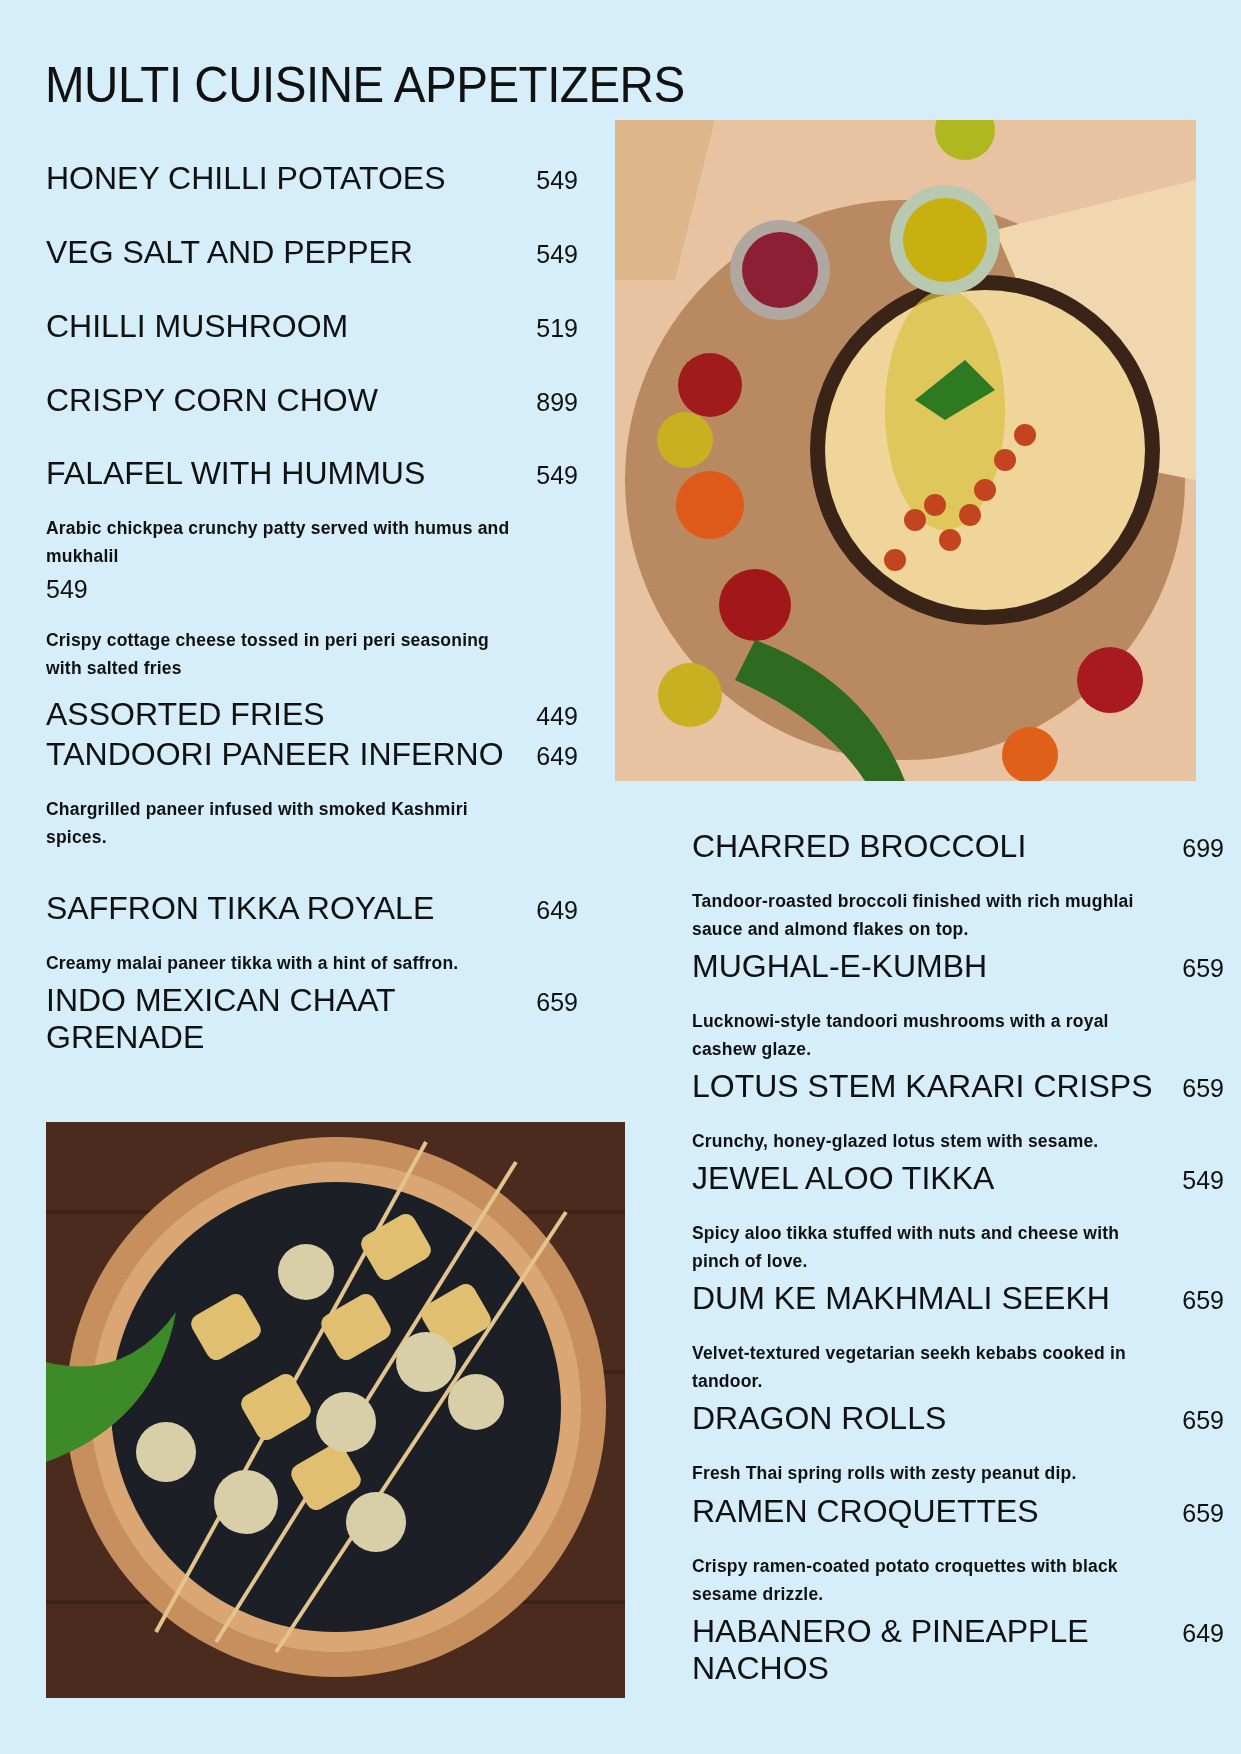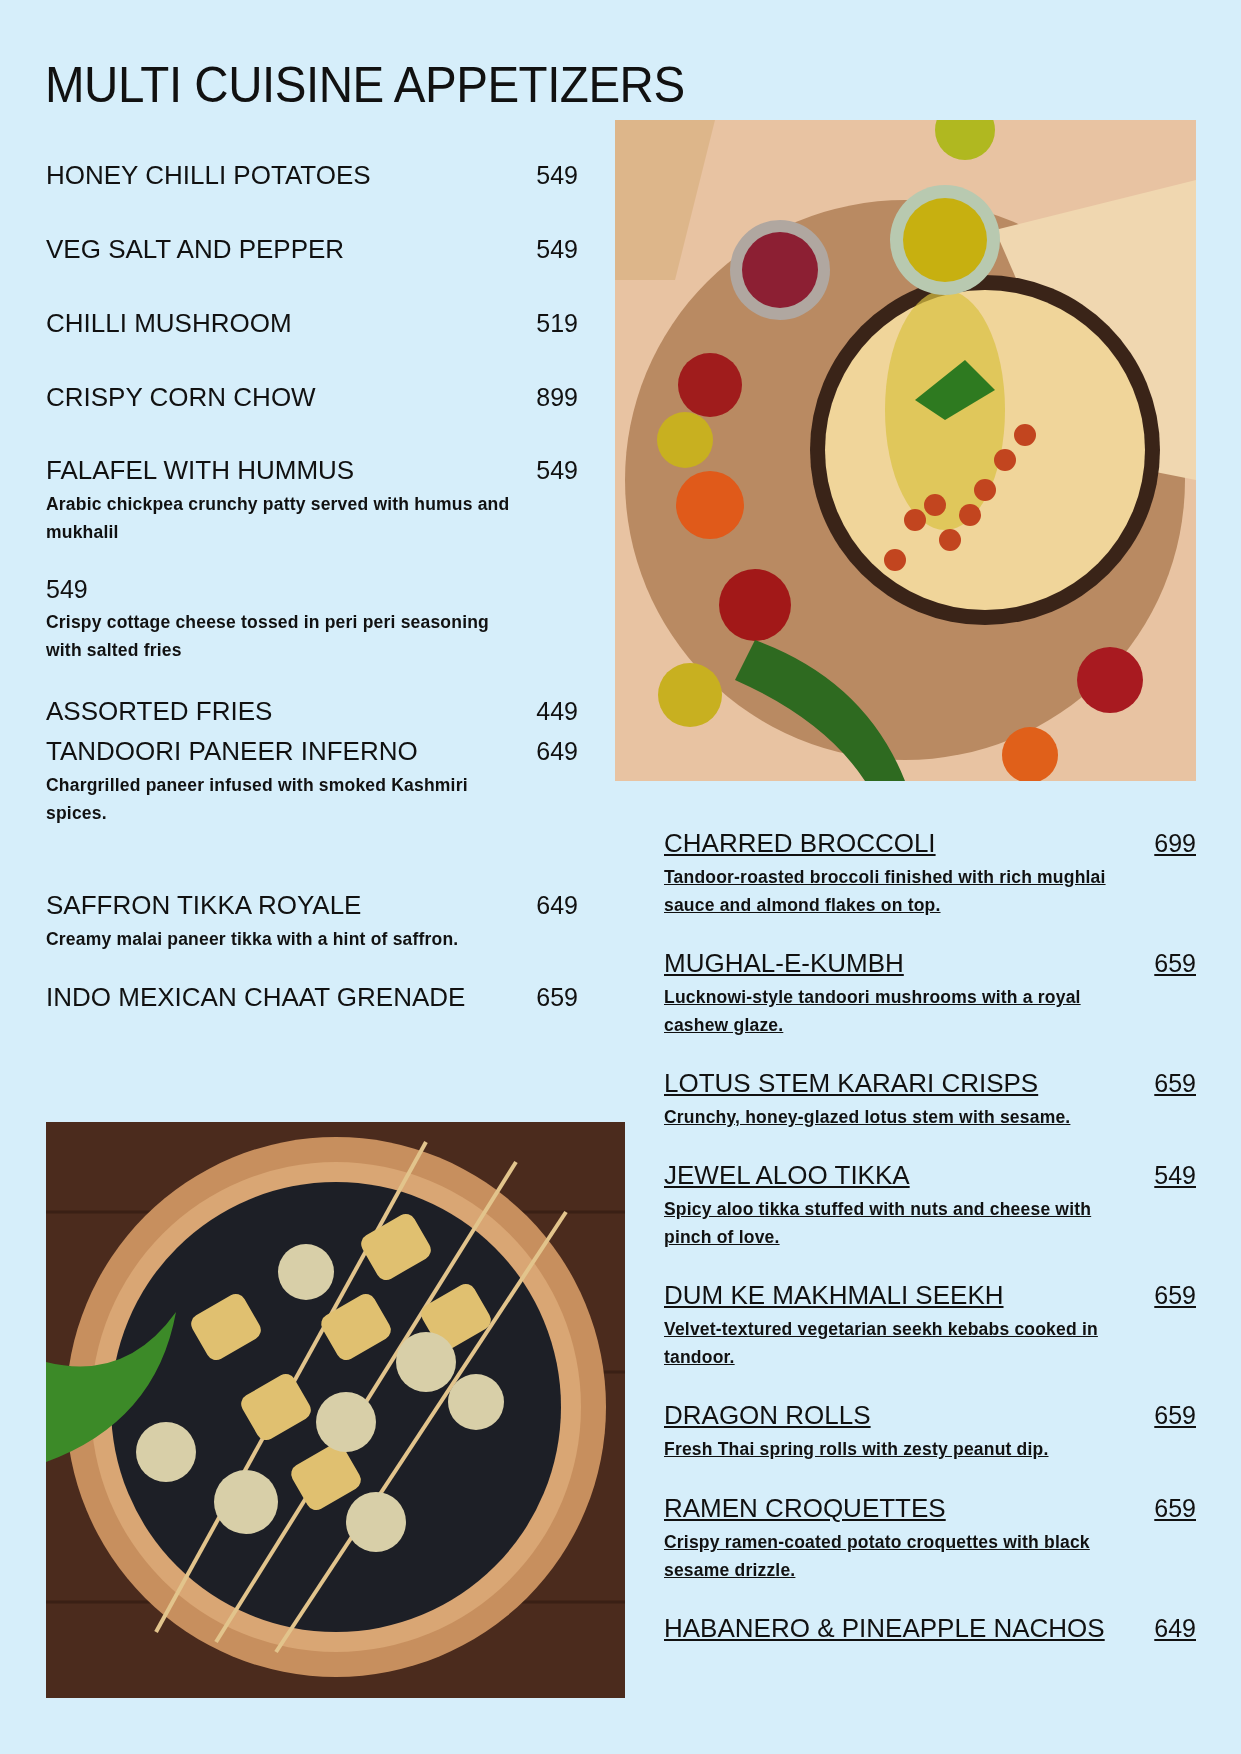--- a/index.html
+++ b/index.html
@@ -11,26 +11,26 @@
     color: #111;
   }
   .title {
     position: absolute; left: 45px; top: 58px;
     font-size: 50px; font-weight: 400; letter-spacing: -0.5px;
     margin: 0; line-height: 1.1;
     transform: scaleX(0.95); transform-origin: left;
   }
   .item { position: absolute; }
   .item .row { display: flex; justify-content: space-between; align-items: baseline; }
-  .item .name { font-size: 26px; font-weight: 400; }
+  .item .name { font-size: 32px; font-weight: 400; }
   .item .price { font-size: 25px; font-weight: 400; }
-  .item .desc { font-size: 17.5px; font-weight: 700; line-height: 28px; margin-top: 4px; color: #111; letter-spacing: 0.2px; }
+  .item .desc { font-size: 17.5px; font-weight: 700; line-height: 28px; margin-top: 22px; color: #111; letter-spacing: 0.2px; }
   .left .item { left: 46px; width: 532px; }
   .left .item .desc { width: 470px; }
-  .right .item { left: 664px; width: 532px; text-decoration: underline; }
+  .right .item { left: 692px; width: 532px; }
   .right .item .desc { width: 470px; }
 
   .photo { position: absolute; overflow: hidden; }
   .photo-hummus {
     left: 615px; top: 120px; width: 581px; height: 661px;
     background: #e9c4a4;
   }
   .photo-kebab {
     left: 46px; top: 1122px; width: 579px; height: 576px;
     background: #4a2a1c;

